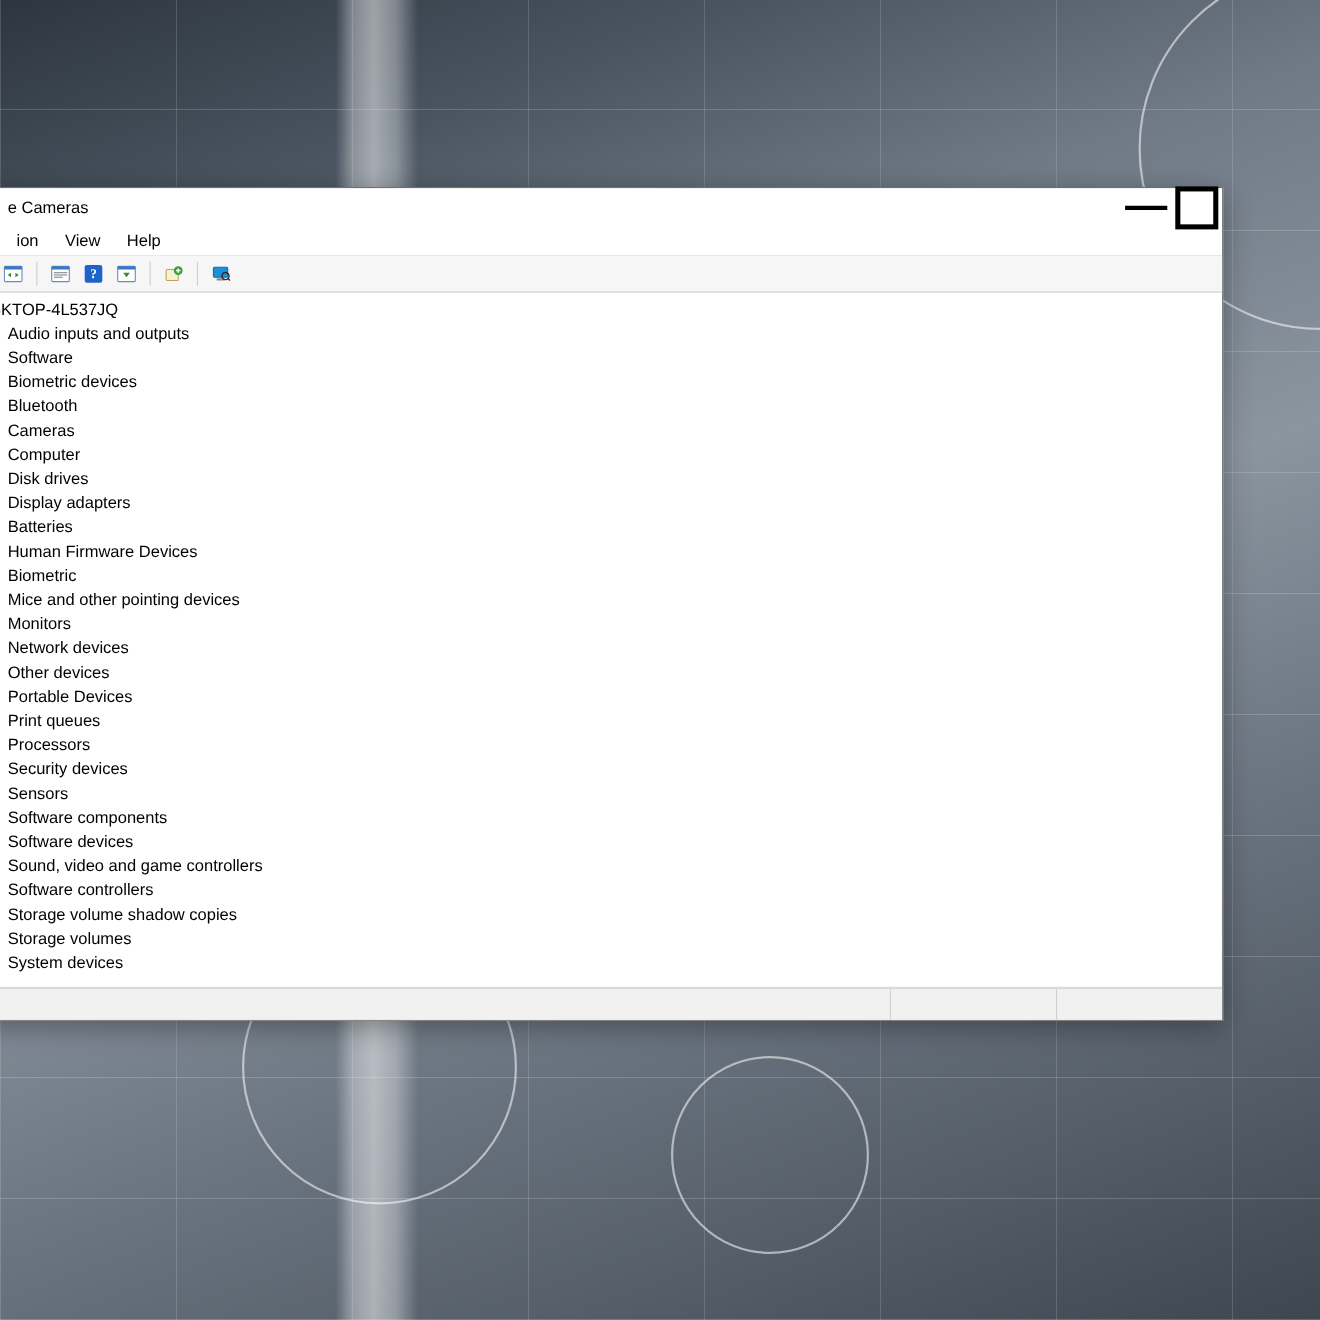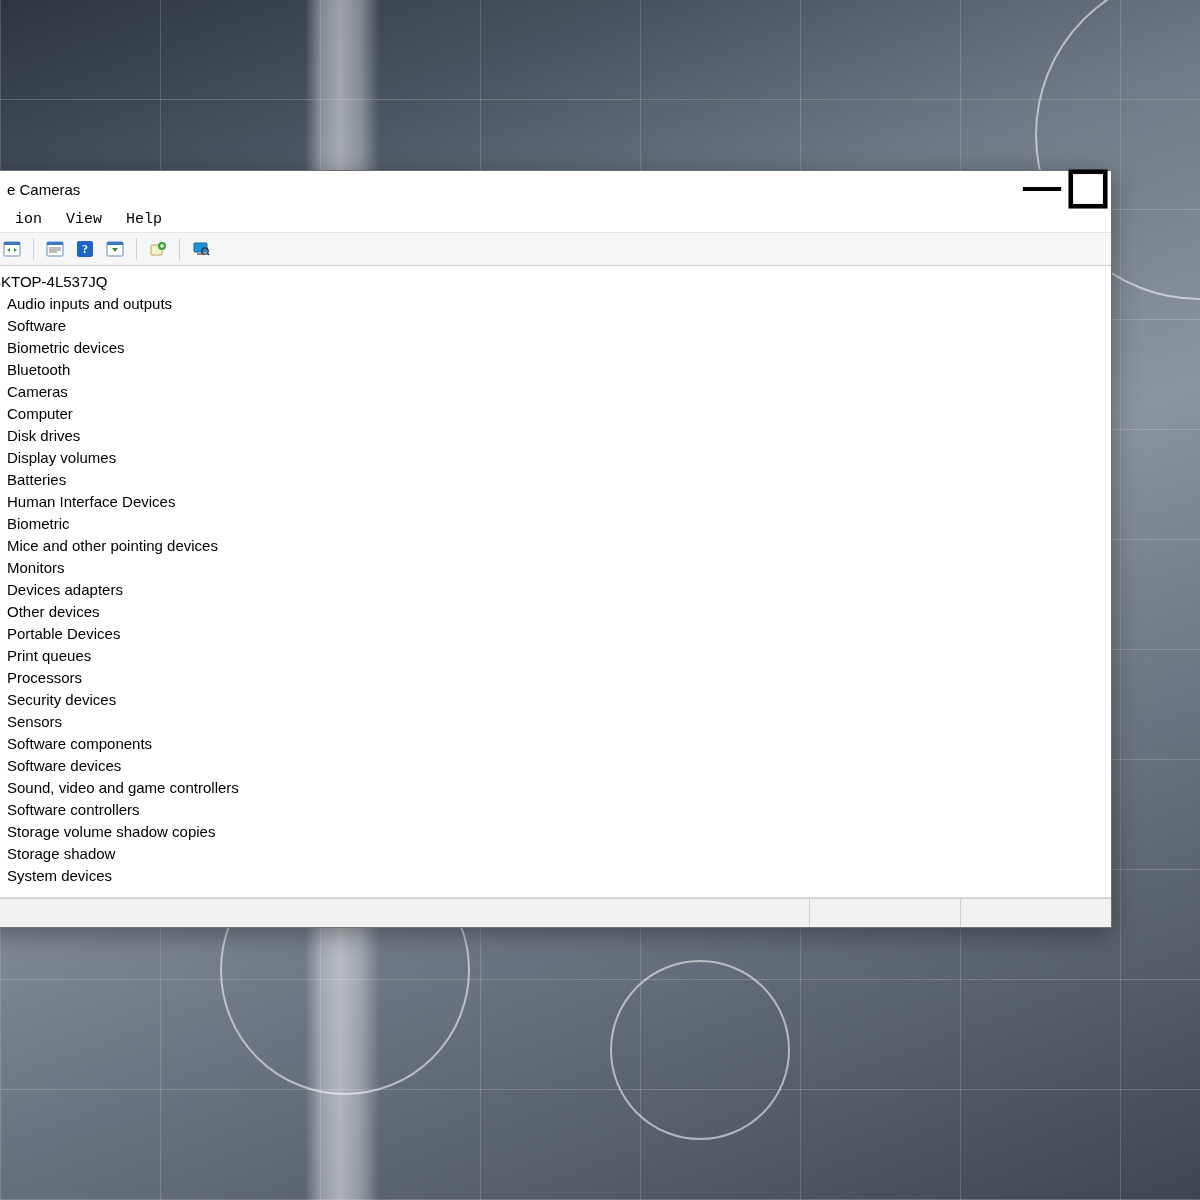--- a/index.html
+++ b/index.html
@@ -87,21 +87,21 @@
 
 #menubar {
   height: 25px;
   display: flex;
   align-items: center;
   padding-left: 54px;
   gap: 4px;
   font-size: 15px;
   border-bottom: 1px solid #e3e3e3;
 }
-.menu-item { padding: 2px 10px; font-family: Liberation Mono, monospace; }
+.menu-item { padding: 2px 10px; }
 
 
 #toolbar {
   height: 32px;
   background: #f6f6f6;
   border-bottom: 1px solid #d0d0d0;
   display: flex;
   align-items: center;
   padding-left: 48px;
   gap: 4px;
@@ -262,39 +262,39 @@
         <div class="tree-item">
           <span>Cameras</span>
         </div>
         <div class="tree-item">
           <span>Computer</span>
         </div>
         <div class="tree-item">
           <span>Disk drives</span>
         </div>
         <div class="tree-item">
-          <span>Display volumes</span>
+          <span>Display adapters</span>
         </div>
         <div class="tree-item">
           <span>Batteries</span>
         </div>
         <div class="tree-item">
-          <span>Human Interface Devices</span>
+          <span>Human Firmware Devices</span>
         </div>
         <div class="tree-item">
           <span>Biometric</span>
         </div>
         <div class="tree-item">
           <span>Mice and other pointing devices</span>
         </div>
         <div class="tree-item">
           <span>Monitors</span>
         </div>
         <div class="tree-item">
-          <span>Devices adapters</span>
+          <span>Network devices</span>
         </div>
         <div class="tree-item">
           <span>Other devices</span>
         </div>
         <div class="tree-item">
           <span>Portable Devices</span>
         </div>
         <div class="tree-item">
           <span>Print queues</span>
         </div>
@@ -316,21 +316,21 @@
         <div class="tree-item">
           <span>Sound, video and game controllers</span>
         </div>
         <div class="tree-item">
           <span>Software controllers</span>
         </div>
         <div class="tree-item">
           <span>Storage volume shadow copies</span>
         </div>
         <div class="tree-item">
-          <span>Storage shadow</span>
+          <span>Storage volumes</span>
         </div>
         <div class="tree-item">
           <span>System devices</span>
         </div>
       </div>
   </div>
 
   <div id="statusbar">
     <div class="pane"></div>
     <div class="pane"></div>

